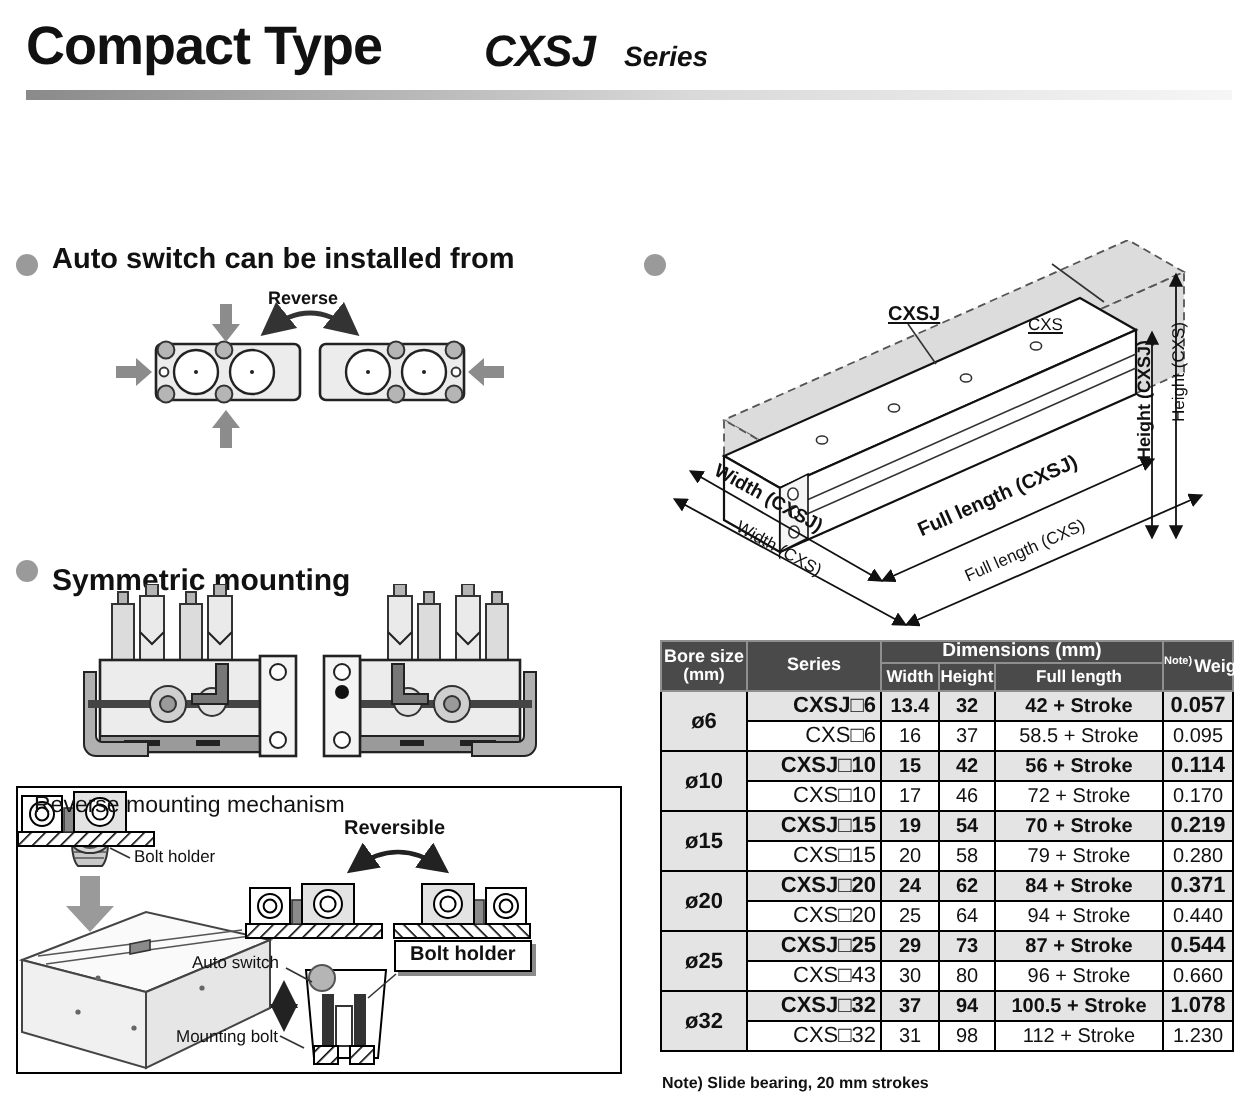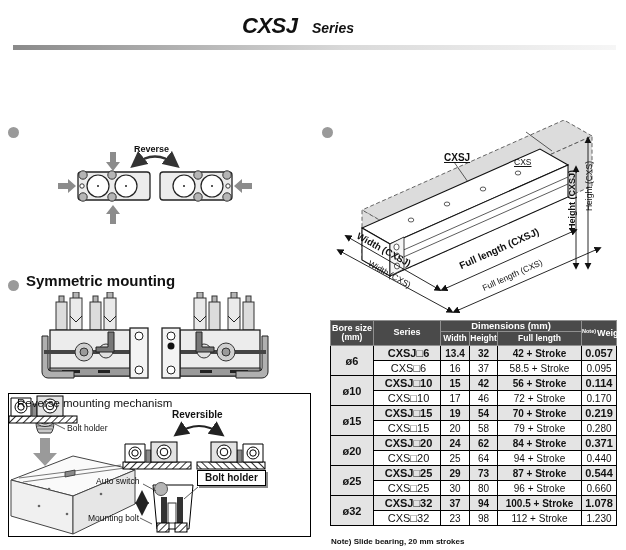--- a/index.html
+++ b/index.html
@@ -32,41 +32,43 @@
   .und{text-decoration:underline;}
   .rot-90{transform:rotate(-90deg);transform-origin:center;}
   
   table.dims{position:absolute;left:330px;top:320px;width:286px;border-collapse:collapse;
              table-layout:fixed;border:1.5px solid #000;}
   table.dims th{background:#4a4a4a;color:#fff;border:1px solid #8f8f8f;font-weight:bold;
                 font-size:9px;padding:0;line-height:1.1;}
   table.dims th.sub{font-size:8.5px;height:13px;}
   table.dims td{border:1px solid #000;font-size:10px;text-align:center;height:14px;
                 padding:0 2px;background:#fff;}
-  table.dims td.c0{text-align:center;padding-left:5px;font-size:11px;}
+  table.dims td.c0{text-align:right;padding-left:5px;font-size:11px;}
   table.dims tr.cxsj td{background:#e4e4e4;font-weight:bold;border-top:1.5px solid #000;}
   table.dims tr.cxsj td.c4{font-size:11px;}
   table.dims td.bore{background:#e4e4e4;font-weight:normal;font-size:11px;text-align:center;}
   .wcell{display:flex;flex-direction:row;align-items:stretch;}
   .wcell .sup{font-size:5.5px;text-align:right;padding-right:1px;line-height:1;}
   .wcell .w1{font-size:9px;line-height:1;}
   .wcell .w2{font-size:8.5px;line-height:1.1;}
   .footnote{left:331px;top:537px;font-size:8px;font-weight:bold;}
   svg{display:block;}
 </style>
 </head>
 <body>
 
 <div class="page">
 
+  <div class="abs title">Compact Type</div>
   <div class="abs series-name">CXSJ</div>
   <div class="abs series-word">Series</div>
   <div class="abs rule"></div>
 
   <div class="abs bullet" style="left:8px;top:127px;"></div>
+  <div class="abs h-main" style="left:26px;top:121px;">Auto switch can be installed from</div>
   <div class="abs small-bold" style="left:134px;top:144px;">Reverse</div>
 
   <svg class="abs" style="left:52px;top:150px;" width="206" height="78" viewBox="0 0 206 78">
     <defs>
       <marker id="ah1" markerWidth="7" markerHeight="7" refX="5" refY="3.5" orient="auto-start-reverse">
         <path d="M0 0 L7 3.5 L0 7 z" fill="#333"></path>
       </marker>
     </defs>
 
     <rect x="26" y="22" width="72" height="28" rx="3" fill="#ececec" stroke="#222" stroke-width="1.3"></rect>
@@ -92,21 +94,21 @@
     <circle cx="176" cy="36" r="2.2" fill="#fff" stroke="#333"></circle>
 
     <path d="M6 33 h10 v-4 l8 7 -8 7 v-4 h-10 z" fill="#8c8c8c"></path>
     <path d="M200 33 h-10 v-4 l-8 7 8 7 v-4 h10 z" fill="#8c8c8c"></path>
     <path d="M61 21 l-7 -9 h4 V2 h6 v10 h4 z" fill="#8c8c8c"></path>
     <path d="M61 55 l7 9 h-4 v10 h-6 v-10 h-4 z" fill="#8c8c8c"></path>
     <path d="M82 15 Q103 -2 124 15" fill="none" stroke="#333" stroke-width="2.4" marker-start="url(#ah1)" marker-end="url(#ah1)"></path>
   </svg>
 
   <div class="abs bullet" style="left:8px;top:280px;"></div>
-  <div class="abs h-sec" style="left:26px;top:272px;">Symmetric mounting</div>
+  <div class="abs h-sec" style="left:26px;top:282px;">Symmetric mounting</div>
 
   <svg class="abs" style="left:28px;top:292px;" width="254" height="98" viewBox="0 0 254 98">
     <g id="symu">
       <g fill="#dcdcdc" stroke="#333" stroke-width="1">
         <rect x="31" y="4" width="5" height="7" fill="#b5b5b5"></rect>
         <rect x="45" y="0" width="6" height="7" fill="#b5b5b5"></rect>
         <rect x="28" y="10" width="11" height="28"></rect>
         <rect x="42" y="6" width="12" height="32" fill="#eaeaea"></rect>
         <path d="M42 24 l6 6 6 -6" fill="none" stroke="#222"></path>
         <rect x="65" y="4" width="5" height="7" fill="#b5b5b5"></rect>
@@ -348,37 +350,37 @@
         </tr>
         <tr class="cxsj">
           <td class="bore" rowspan="2">ø25</td>
           <td class="c0">CXSJ□25</td>
           <td class="c1">29</td>
           <td class="c2">73</td>
           <td class="c3">87 + Stroke</td>
           <td class="c4">0.544</td>
         </tr>
         <tr class="cxs">
-          <td class="c0">CXS□25</td>
+          <td class="c0">CXS□43</td>
           <td class="c1">30</td>
           <td class="c2">80</td>
           <td class="c3">96 + Stroke</td>
           <td class="c4">0.660</td>
         </tr>
         <tr class="cxsj">
           <td class="bore" rowspan="2">ø32</td>
           <td class="c0">CXSJ□32</td>
           <td class="c1">37</td>
           <td class="c2">94</td>
           <td class="c3">100.5 + Stroke</td>
           <td class="c4">1.078</td>
         </tr>
         <tr class="cxs">
           <td class="c0">CXS□32</td>
-          <td class="c1">23</td>
+          <td class="c1">31</td>
           <td class="c2">98</td>
           <td class="c3">112 + Stroke</td>
           <td class="c4">1.230</td>
         </tr>
       </tbody>
   </table>
   <div class="abs footnote">Note) Slide bearing, 20 mm strokes</div>
 
 </div>
 

